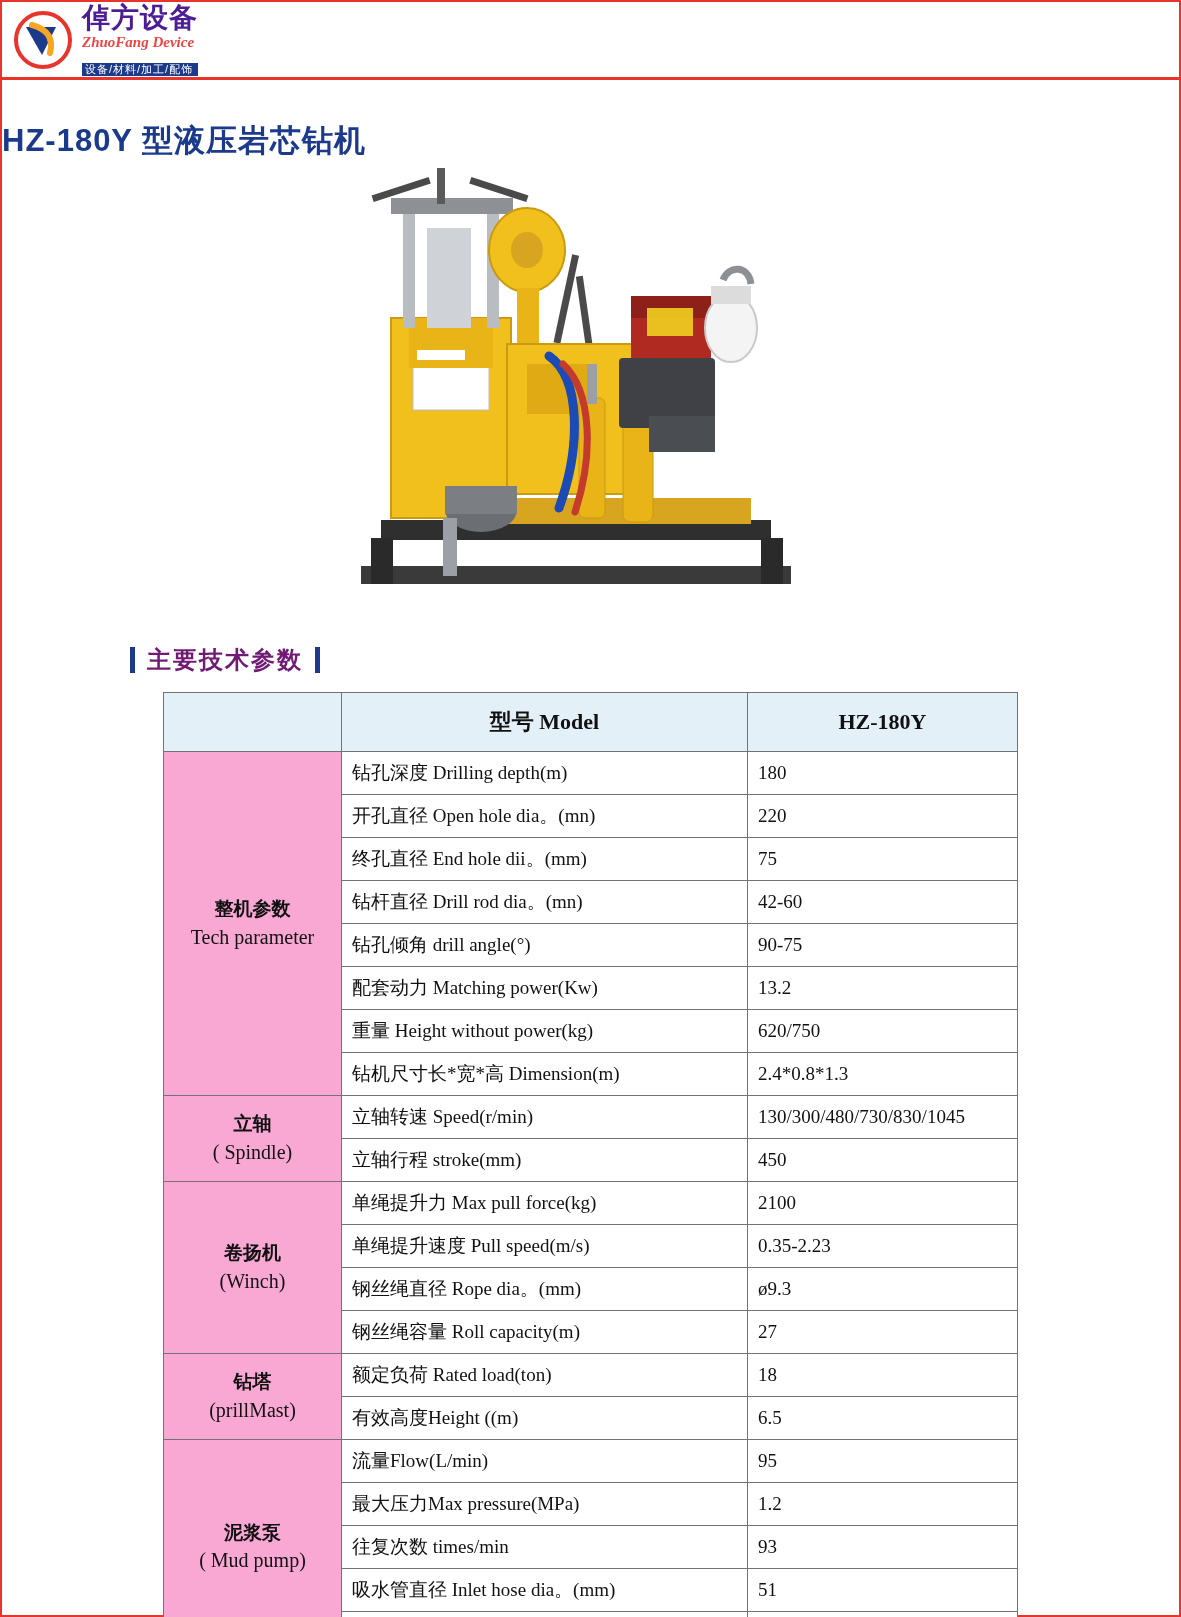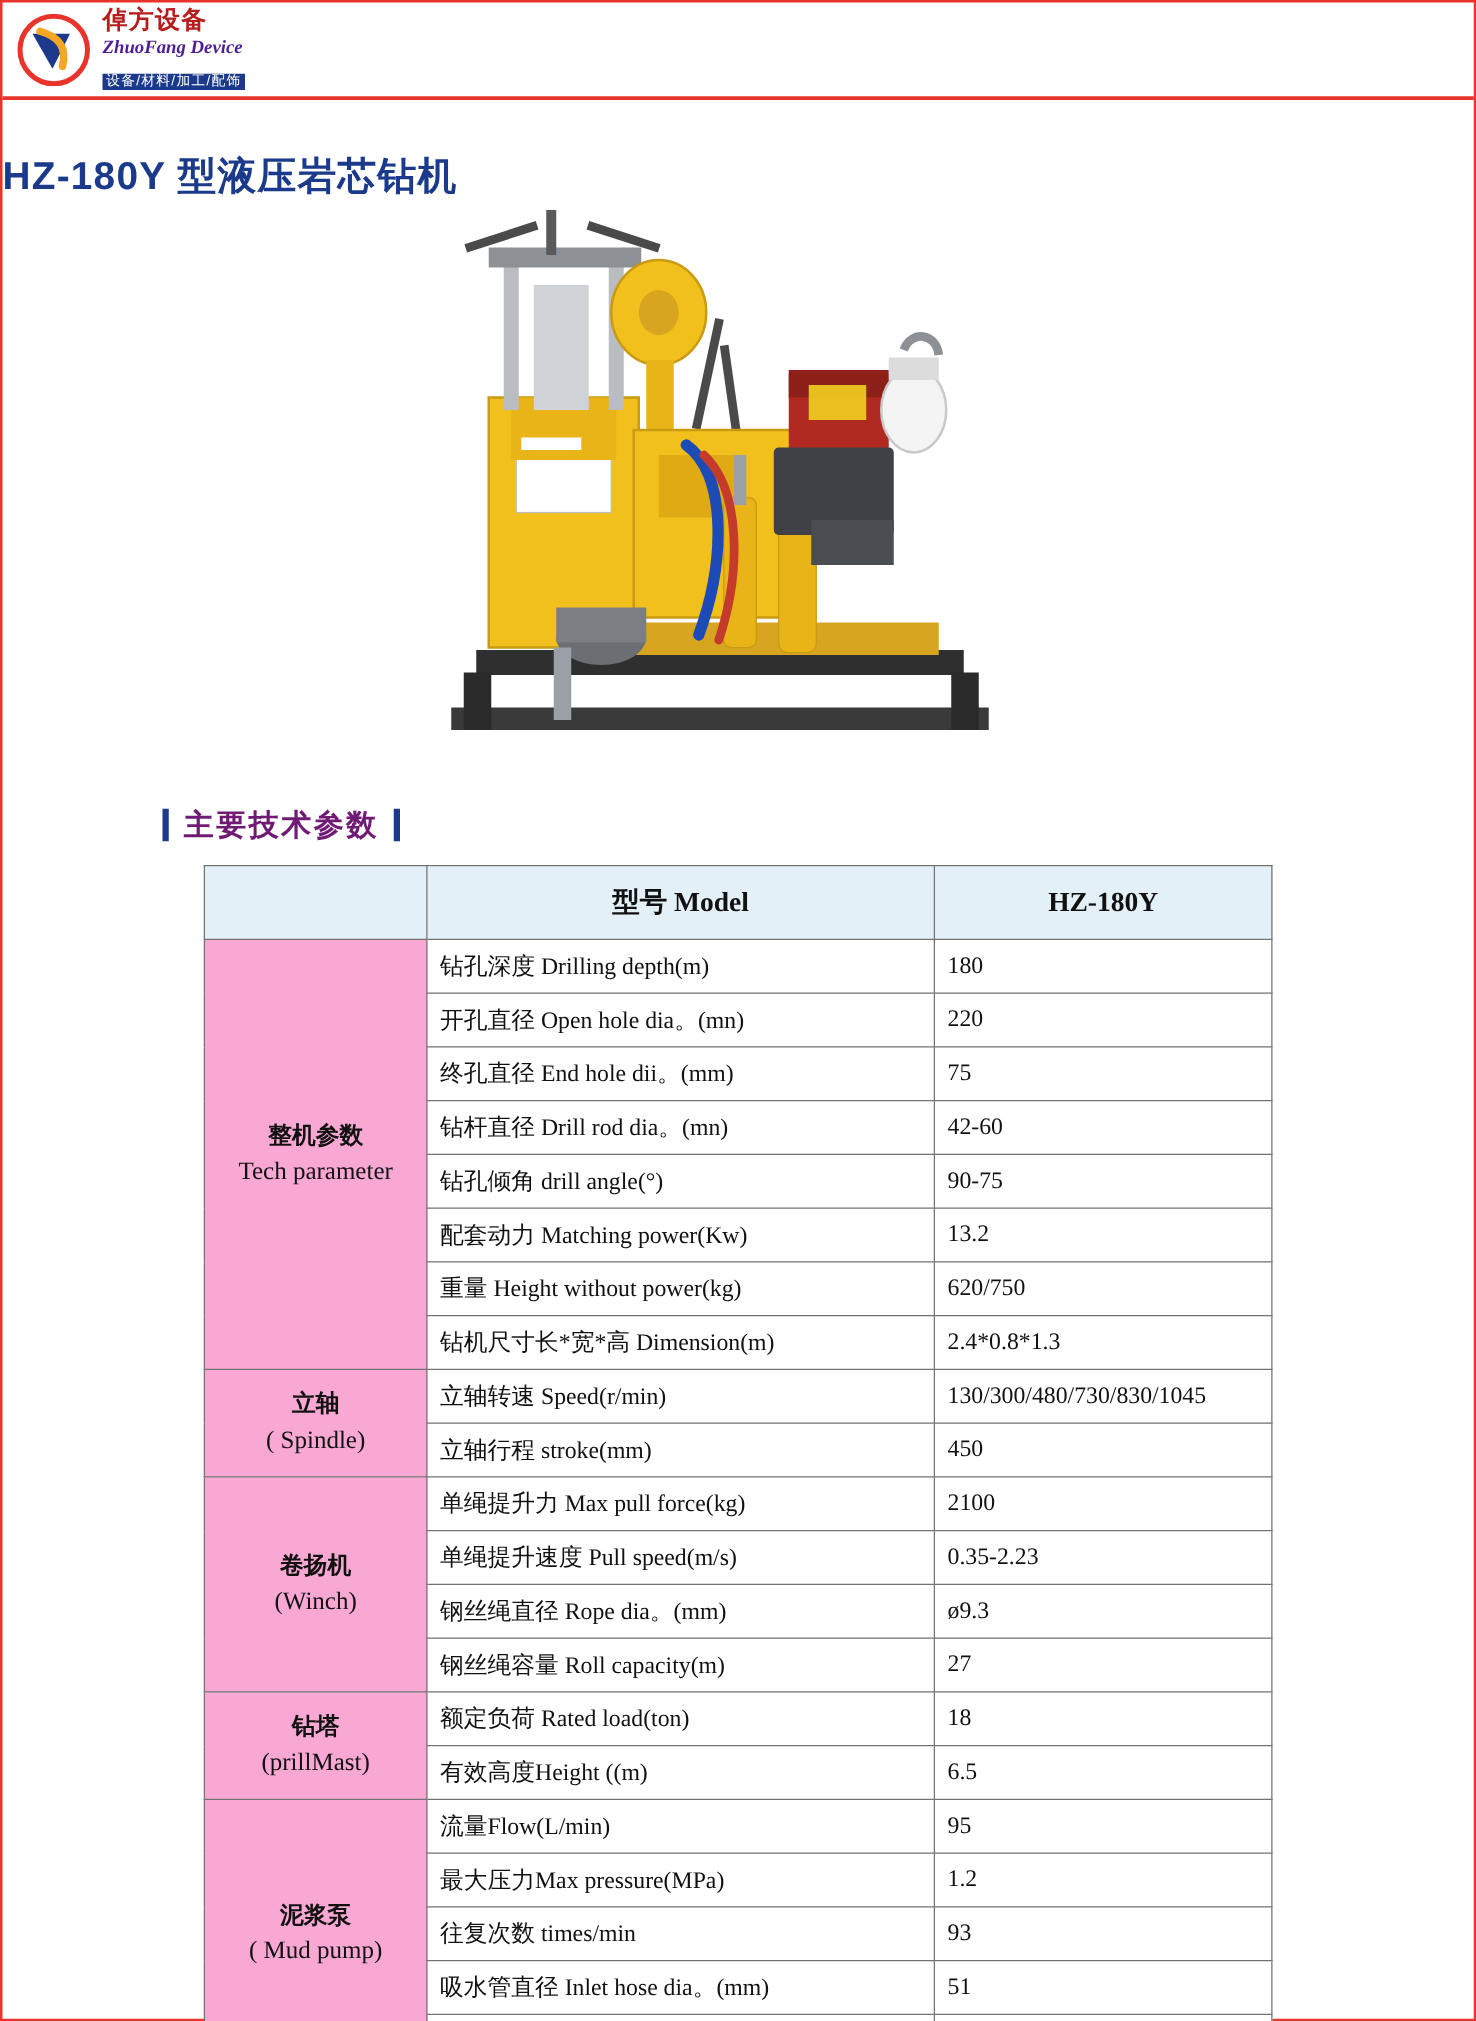--- a/index.html
+++ b/index.html
@@ -42,32 +42,32 @@
     position: relative;
   }
   .logo-mark svg { display:block; }
   .logo-text {
     display: flex;
     flex-direction: column;
     justify-content: center;
     line-height: 1;
   }
   .logo-cn {
-    font-family: Liberation Mono, monospace;
-    font-weight: bold;
-    font-size: 20px;
-    color: #b91c1c;
+    font-family: Liberation Sans, sans-serif;
+    font-weight: bold;
+    font-size: 28px;
+    color: #4c1d95;
     letter-spacing: 1px;
   }
   .logo-en {
     font-family: "Liberation Serif", serif;
     font-style: italic;
     font-weight: bold;
     font-size: 15px;
-    color: #4c1d95;
+    color: #ef4444;
     margin-top: 3px;
   }
   .logo-sub {
     font-family: "Liberation Sans", sans-serif;
     font-size: 11px;
     color: #ffffff;
     background: #1b3a8c;
     padding: 1px 3px;
     margin-top: 13px;
     letter-spacing: 1px;

